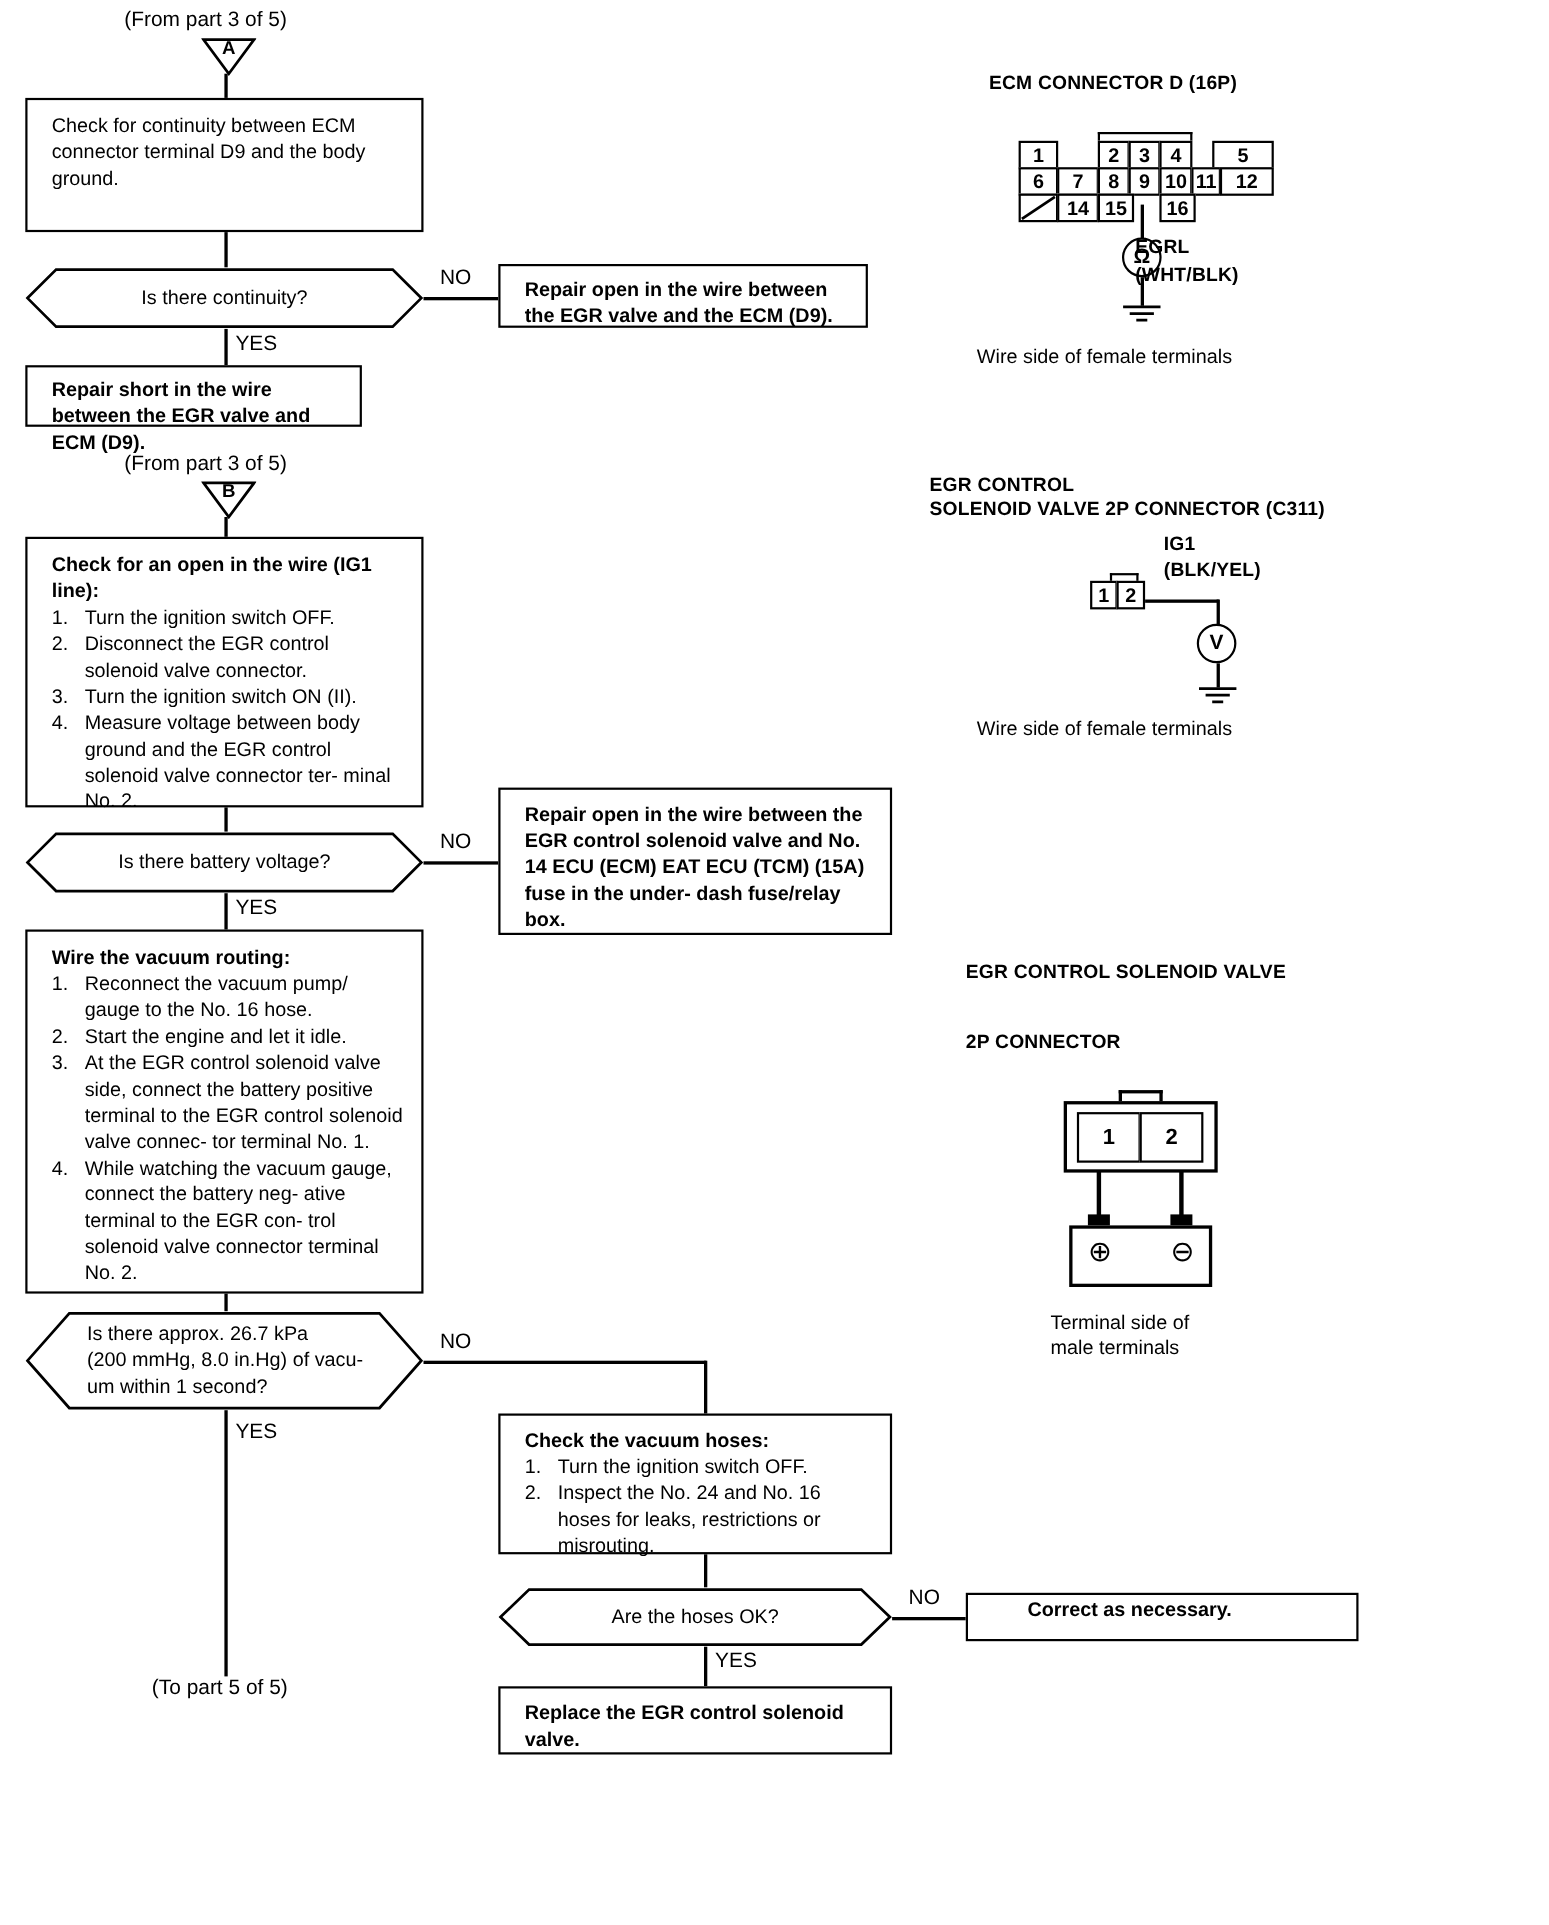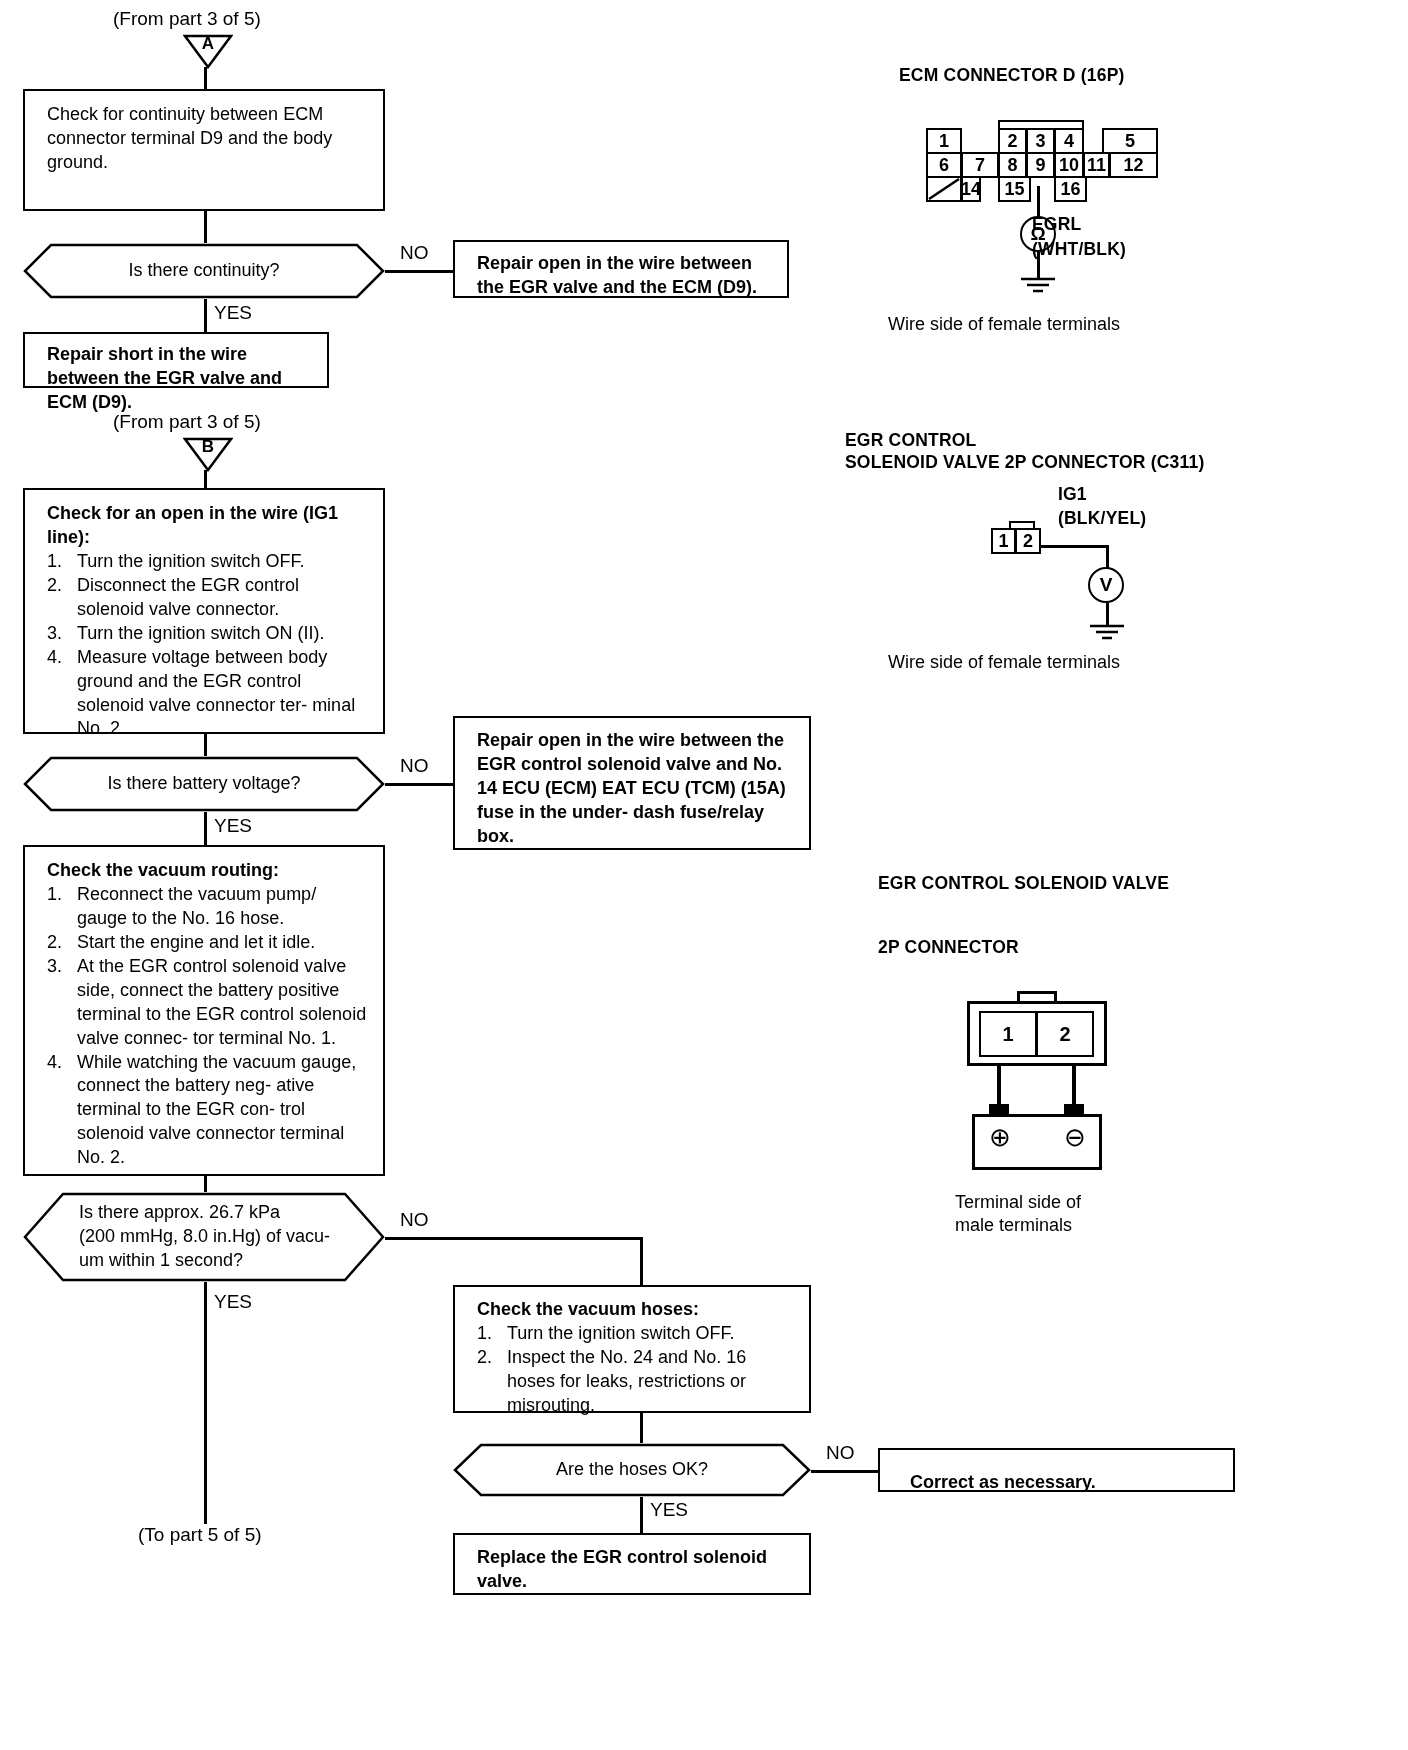--- a/index.html
+++ b/index.html
@@ -247,21 +247,21 @@
 (TCM) (15A) fuse in the under-
 dash fuse/relay box.</div>
   </div>
 </div>
 
 <div class="vline" style="left:204px; top:812px; height:35px;"></div>
 <div class="edge-label" style="left:214px; top:816px;">YES</div>
 
 <div class="box abs" style="left:23px; top:845px; width:362px; height:331px;">
   <div class="box-inner">
-    <div class="bold">Check the vacuum routing:</div>
+    <div class="bold">Wire the vacuum routing:</div>
     <ul class="list">
       <li><span class="num">1.</span><span>Reconnect the vacuum pump/
 gauge to the No. 16 hose.</span></li>
       <li><span class="num">2.</span><span>Start the engine and let it idle.</span></li>
       <li><span class="num">3.</span><span>At the EGR control solenoid
 valve side, connect the battery
 positive terminal to the EGR
 control solenoid valve connec-
 tor terminal No. 1.</span></li>
       <li><span class="num">4.</span><span>While watching the vacuum
@@ -311,21 +311,21 @@
     <svg viewBox="0 0 358 54" preserveAspectRatio="none">
       <polygon points="28,2 330,2 356,27 330,52 28,52 2,27" fill="#fff" stroke="#000" stroke-width="2.5"></polygon>
     </svg>
   </div>
   <div class="dtext">Are the hoses OK?</div>
 </div>
 
 <div class="hline" style="left:811px; top:1470px; width:67px;"></div>
 <div class="edge-label" style="left:826px; top:1443px;">NO</div>
 <div class="box abs" style="left:878px; top:1448px; width:357px; height:44px;">
-  <div class="box-inner" style="padding-top:21px; padding-left:30px;">
+  <div class="box-inner" style="padding-top:2px; padding-left:30px;margin-left:24px;">
     <div class="bold">Correct as necessary.</div>
   </div>
 </div>
 
 <div class="vline" style="left:640px; top:1497px; height:36px;"></div>
 <div class="edge-label" style="left:650px; top:1500px;">YES</div>
 
 <div class="box abs" style="left:453px; top:1533px; width:358px; height:62px;">
   <div class="box-inner" style="padding-top:11px;">
     <div class="bold">Replace the EGR control solenoid
@@ -351,21 +351,21 @@
   <div class="pin" style="left:108px;top:32px; width:29px; height:26px;">9</div>
   <div class="pin" style="left:136px;top:32px; width:30px; height:26px;">10</div>
   <div class="pin" style="left:165px;top:32px; width:27px; height:26px;">11</div>
   <div class="pin" style="left:191px;top:32px; width:49px; height:26px;">12</div>
 
   <div class="pin" style="left:8px;  top:56px; width:36px; height:26px; position:absolute;">
     <svg width="32" height="22" viewBox="0 0 32 22" style="display:block;">
       <line x1="1" y1="21" x2="31" y2="1" stroke="#000" stroke-width="2.5"></line>
     </svg>
   </div>
-  <div class="pin" style="left:43px; top:56px; width:20px; height:26px;">14</div>
+  <div class="pin" style="left:43px; top:56px; width:38px; height:26px;">14</div>
   <div class="pin" style="left:80px; top:56px; width:33px; height:26px;">15</div>
   <div class="pin" style="left:136px;top:56px; width:33px; height:26px;">16</div>
 </div>
 
 <div class="vline" style="left:1037px; top:186px; height:32px;"></div>
 <div class="meter" style="left:1020px; top:216px;">Ω</div>
 <div class="vline" style="left:1037px; top:252px; height:26px;"></div>
 
 <div class="abs" style="left:1019px; top:276px;">
   <svg width="38" height="18" viewBox="0 0 38 18">

